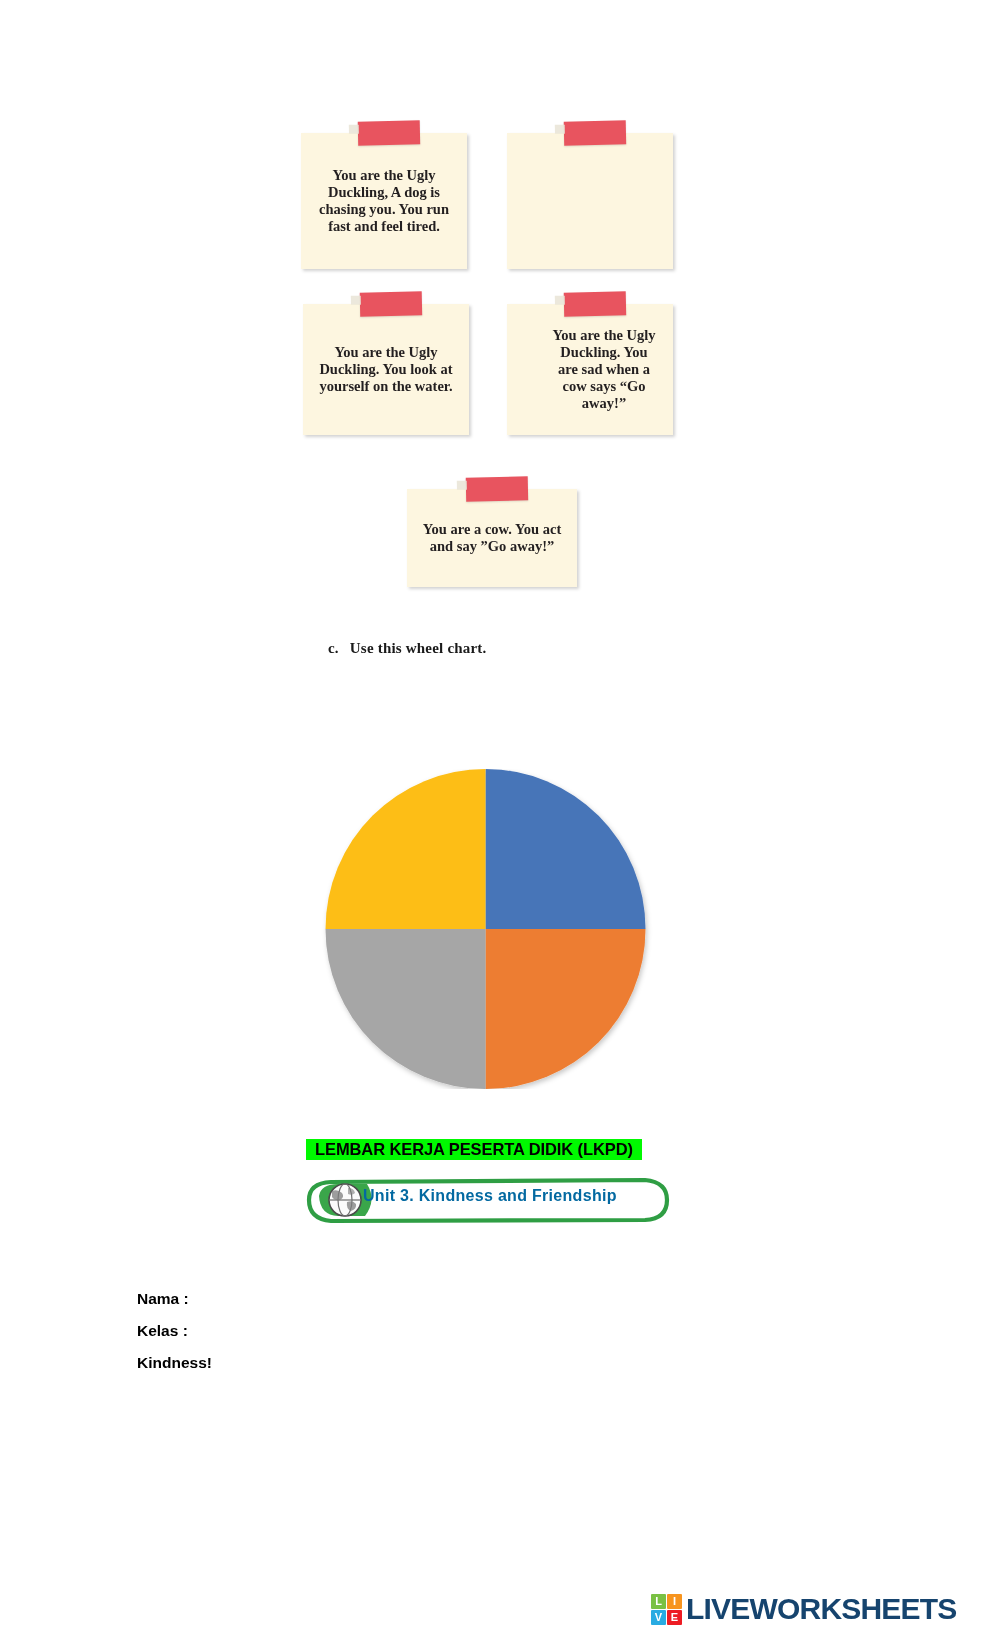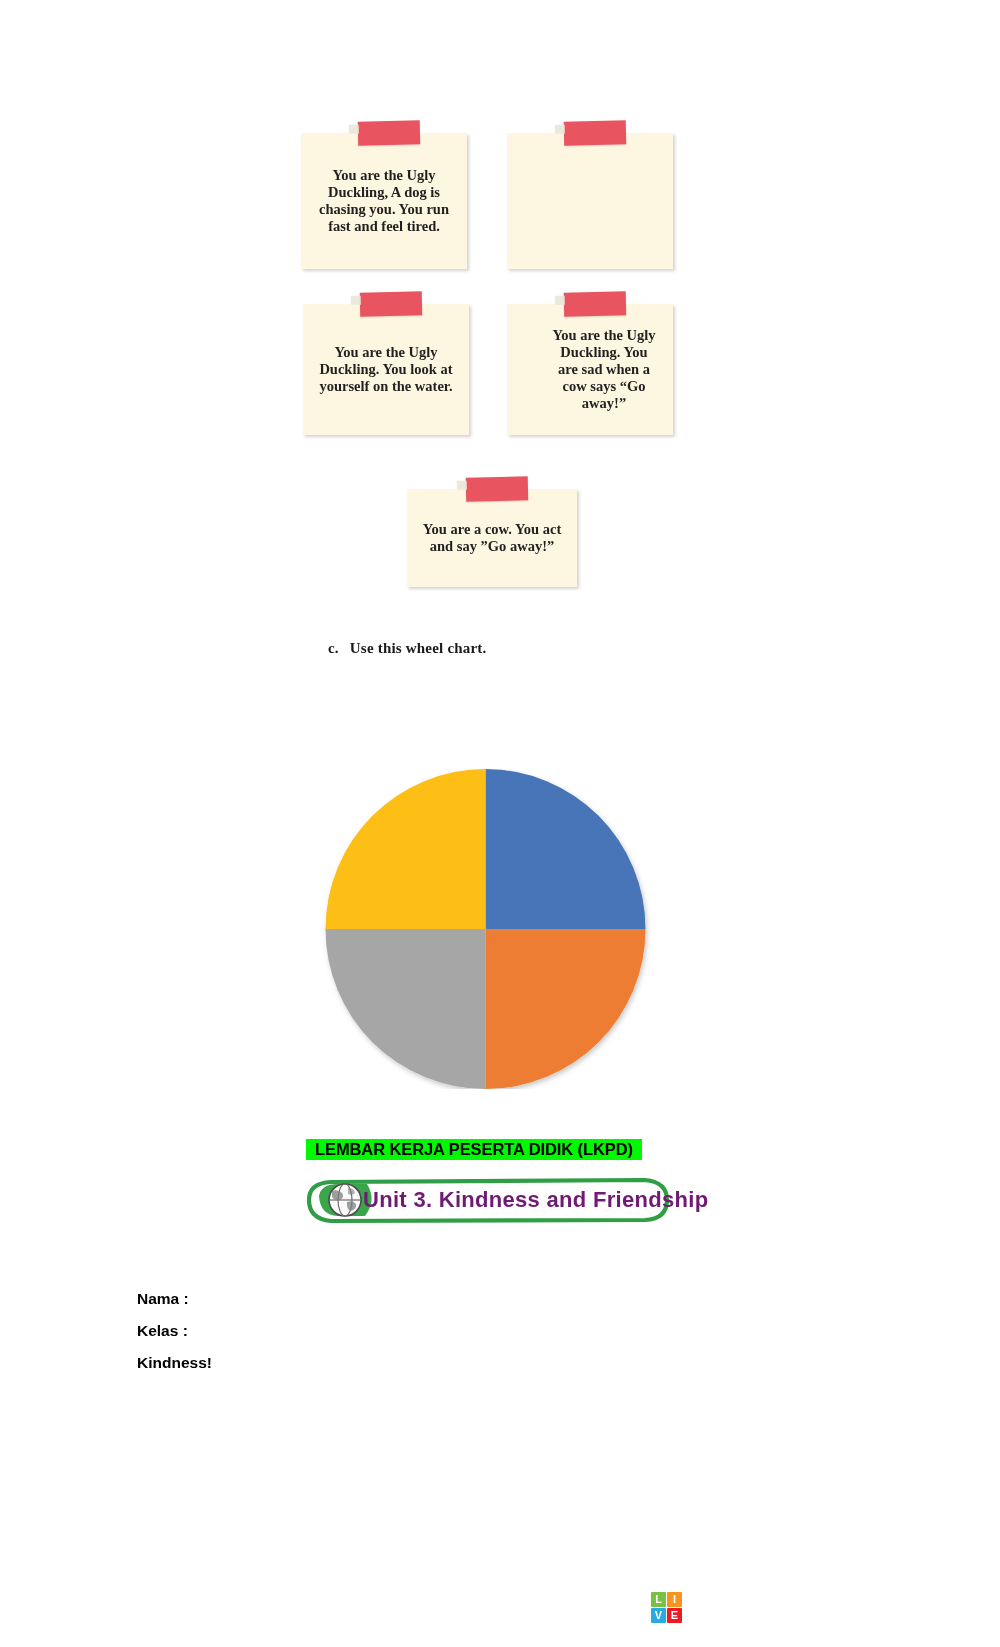--- a/index.html
+++ b/index.html
@@ -115,22 +115,22 @@
     inset: 0;
     width: 100%;
     height: 100%;
   }
   #unit-title {
     position: absolute;
     left: 58px;
     top: 11px;
     font-family: "Liberation Sans", sans-serif;
     font-weight: bold;
-    font-size: 22px;
-    color: #701a75;
+    font-size: 16px;
+    color: #0369a1;
     letter-spacing: 0.3px;
     white-space: nowrap;
   }
 
   
   .form-label {
     position: absolute;
     left: 137px;
     font-family: "Liberation Sans", sans-serif;
     font-weight: bold;
@@ -247,13 +247,14 @@
 <div class="form-label" id="form-label-1">Kelas :</div>
 <div class="form-label" id="form-label-2">Kindness!</div>
 
 <div id="footer-logo">
   <div id="logo-tiles">
     <span class="logo-tile" id="logo-tile-0" style="background: rgb(122, 193, 67);">L</span>
     <span class="logo-tile" id="logo-tile-1" style="background: rgb(247, 148, 30);">I</span>
     <span class="logo-tile" id="logo-tile-2" style="background: rgb(41, 171, 226);">V</span>
     <span class="logo-tile" id="logo-tile-3" style="background: rgb(237, 28, 36);">E</span>
   </div>
+  <span id="logo-text" style="color: rgb(22, 68, 110);">LIVEWORKSHEETS</span>
 </div>
 
 </body></html>

